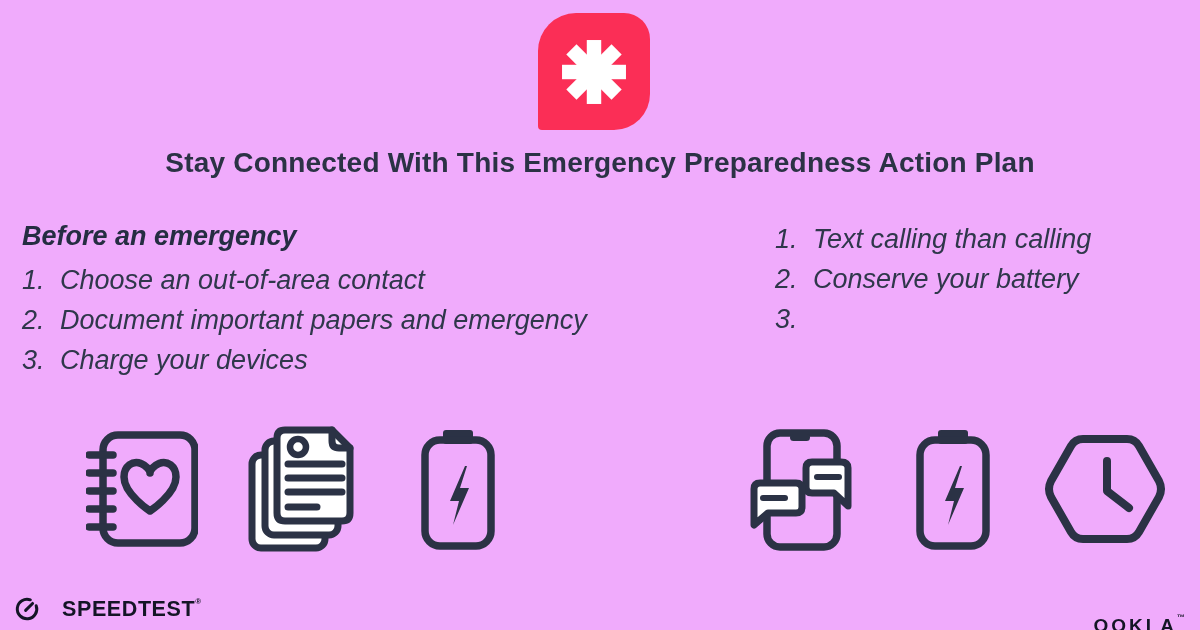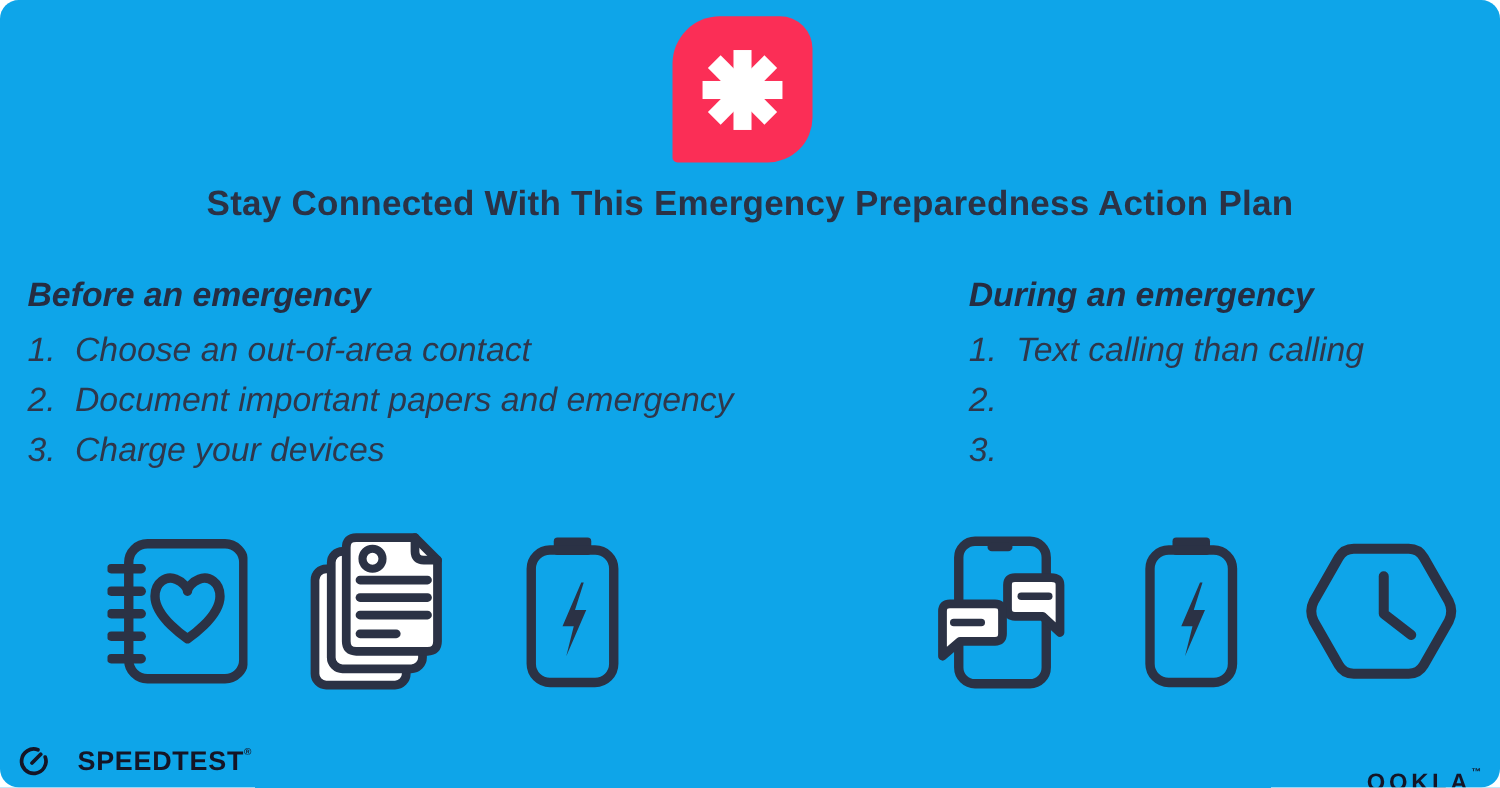--- a/index.html
+++ b/index.html
@@ -1,18 +1,18 @@
 <!DOCTYPE html>
 <html><head>
 <meta charset="utf-8">
 <style>
   * { margin: 0; padding: 0; box-sizing: border-box; }
   html, body { width: 1200px; height: 630px; background: #ffffff; }
   body { font-family: "Liberation Sans", sans-serif; color: #2b3245; }
-  .canvas { position: relative; width: 1200px; height: 630px; background: #0ea5e9; overflow: hidden; border-radius: 15px; }
+  .canvas { position: relative; width: 1200px; height: 630px; background: #f0abfc; overflow: hidden; }
 
   
   .badge {
     position: absolute; left: 538px; top: 13px; width: 112px; height: 117px;
     background: #fb2e56; border-radius: 38px 26px 36px 4px;
     display: flex; align-items: center; justify-content: center;
   }
 
   
   .title {
@@ -79,27 +79,27 @@
       <span class="num">2.</span>
       <span>Document important papers and emergency</span>
     </div>
     <div class="list-item">
       <span class="num">3.</span>
       <span>Charge your devices</span>
     </div>
   </div>
 
   <div class="col col-during">
-    <div class="col-heading">During an emergency</div>
     <div class="list-item">
       <span class="num">1.</span>
       <span>Text calling than calling</span>
     </div>
     <div class="list-item">
       <span class="num">2.</span>
+      <span>Conserve your battery</span>
     </div>
     <div class="list-item">
       <span class="num">3.</span>
     </div>
   </div>
 
   <div class="icn" id="icon-contact-book">
     <svg width="112" height="122" viewBox="0 0 112 122" fill="none" stroke="#2b3245" stroke-width="7.5" stroke-linecap="round" stroke-linejoin="round">
       <rect x="17" y="7" width="92" height="108" rx="15"></rect>
       <line x1="3" y1="27" x2="27" y2="27"></line>

